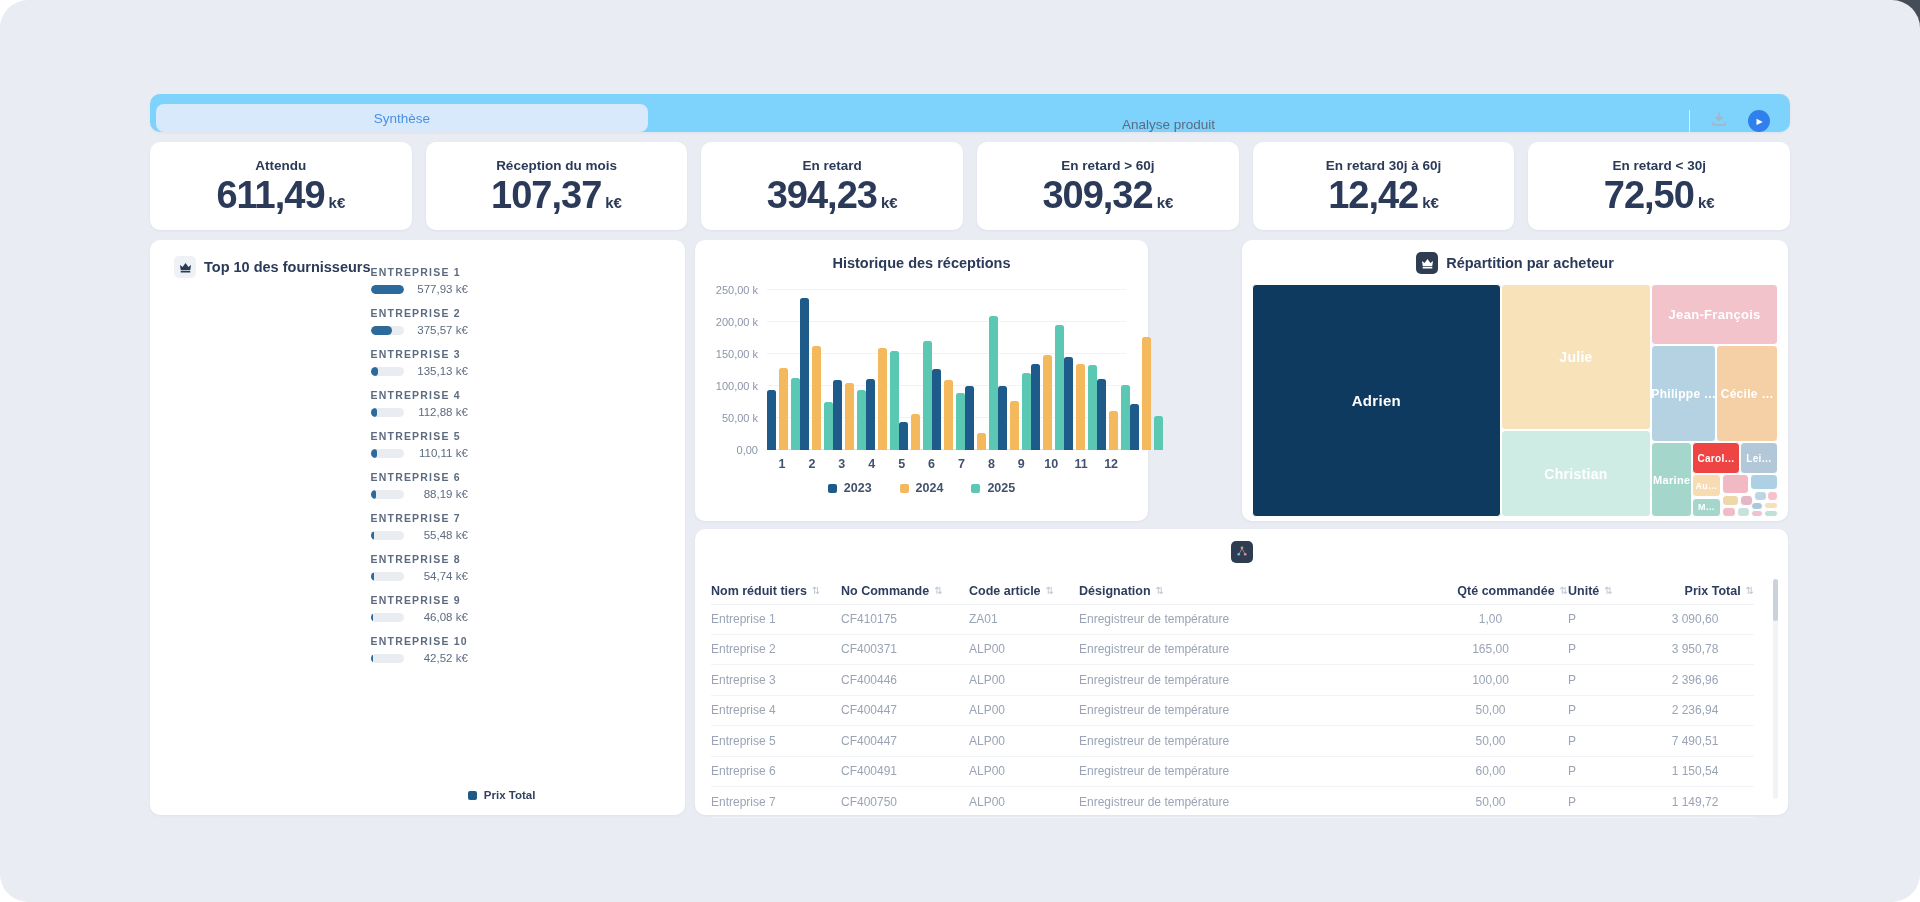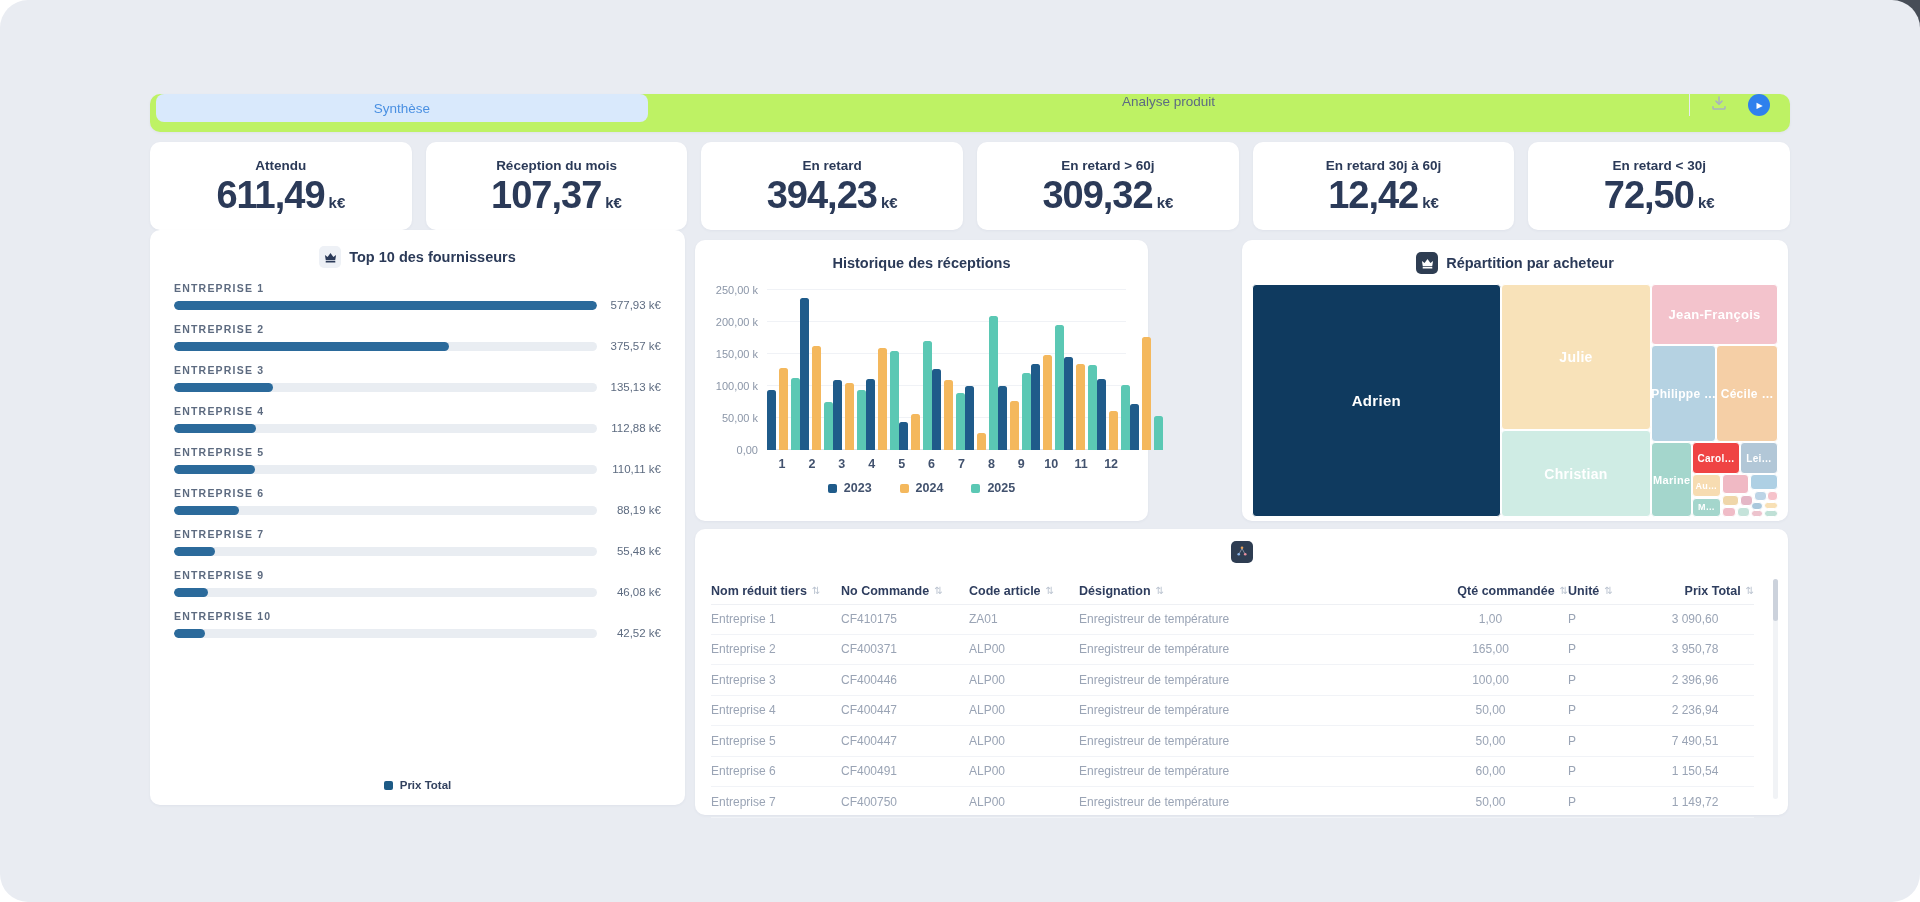--- a/index.html
+++ b/index.html
@@ -2,41 +2,41 @@
 <html><head>
 <meta charset="utf-8">
 <style>
   html,body{margin:0;padding:0;width:1920px;height:902px;background:#fff;
     font-family:"Liberation Sans",sans-serif;-webkit-font-smoothing:antialiased;}
   .notch{position:absolute;right:0;top:0;width:44px;height:30px;background:#474d57;}
   .app{position:absolute;left:0;top:0;width:1920px;height:902px;background:#e9ecf2;
     border-radius:28px;overflow:hidden;}
   .shadowed{box-shadow:0 1px 3px rgba(40,60,90,.05);}
   
-  .tabbar{position:absolute;left:150px;top:94px;width:1640px;height:38px;background:#bef264;
-    border-radius:10px;display:flex;align-items:flex-start;box-sizing:border-box;}
+  .tabbar{position:absolute;left:150px;top:94px;width:1640px;height:38px;background:#7dd3fc;
+    border-radius:10px;display:flex;align-items:flex-end;box-sizing:border-box;}
   .tab-active{margin-left:6px;width:492px;height:28px;background:#d9e9fc;border-radius:8px;
     display:flex;align-items:center;justify-content:center;color:#4a90e2;font-size:13.5px;cursor:pointer;}
   .tab-inactive{flex:1;text-align:center;color:#5c6b83;font-size:13.5px;cursor:pointer;}
   .tab-controls{display:flex;align-items:center;gap:20px;padding-right:20px;}
   .vdiv{width:1px;height:22px;background:#e8ebf0;}
   .dl-btn{display:flex;align-items:center;justify-content:center;cursor:pointer;}
   .play-btn{width:22px;height:22px;border-radius:50%;background:#2f80ed;color:#fff;display:flex;
     align-items:center;justify-content:center;font-size:8px;padding-left:1px;box-sizing:border-box;cursor:pointer;}
   
   .kpi-row{position:absolute;left:150px;top:142px;width:1640px;display:flex;gap:14px;}
   .kpi-card{flex:1;height:88px;background:#fff;border-radius:10px;display:flex;flex-direction:column;
     align-items:center;justify-content:center;gap:3px;box-shadow:0 1px 3px rgba(40,60,90,.05);}
   .kpi-label{font-size:13.5px;font-weight:bold;color:#2b3a58;}
   .kpi-value{font-size:38px;font-weight:bold;color:#2b3a58;letter-spacing:-1px;line-height:1;}
   .kpi-unit{font-size:15px;margin-left:4px;letter-spacing:0;}
   
   .panel{position:absolute;background:#fff;border-radius:10px;box-sizing:border-box;
     box-shadow:0 1px 3px rgba(40,60,90,.05);}
-  .panel-left{left:150px;top:230px;width:535px;height:575px;padding:14px 24px 14px;display:flex;flex-direction:column;}
+  .panel-left{left:150px;top:240px;width:535px;height:575px;padding:14px 24px 14px;display:flex;flex-direction:row;}
   .panel-mid{left:695px;top:240px;width:453px;height:281px;padding:10px 14px;}
   .panel-right{left:1242px;top:240px;width:546px;height:281px;padding:10px 10px;}
   .panel-table{left:695px;top:529px;width:1093px;height:286px;}
   .panel-title-row{display:flex;align-items:center;justify-content:center;gap:8px;height:26px;}
   .badge{width:22px;height:22px;border-radius:5px;display:flex;align-items:center;justify-content:center;flex:0 0 auto;}
   .badge-light{background:#eef1f6;color:#2b3a58;}
   .badge-dark{background:#2e3d52;color:#fff;}
   .panel-title{font-size:14.5px;font-weight:bold;color:#2b3a58;}
   
   .t10-list{margin-top:12px;}
@@ -203,20 +203,29 @@
         <div class="t10-item">
           <div class="t10-label">ENTREPRISE 7</div>
           <div class="t10-barline">
             <div class="t10-track">
               <div class="t10-fill" style="width: 9.6%; background: rgb(43, 106, 155);"></div>
             </div>
             <div class="t10-value">55,48 k€</div>
           </div>
         </div>
         <div class="t10-item">
+          <div class="t10-label">ENTREPRISE 8</div>
+          <div class="t10-barline">
+            <div class="t10-track">
+              <div class="t10-fill" style="width: 9.5%; background: rgb(43, 106, 155);"></div>
+            </div>
+            <div class="t10-value">54,74 k€</div>
+          </div>
+        </div>
+        <div class="t10-item">
           <div class="t10-label">ENTREPRISE 9</div>
           <div class="t10-barline">
             <div class="t10-track">
               <div class="t10-fill" style="width: 8%; background: rgb(43, 106, 155);"></div>
             </div>
             <div class="t10-value">46,08 k€</div>
           </div>
         </div>
         <div class="t10-item">
           <div class="t10-label">ENTREPRISE 10</div>

